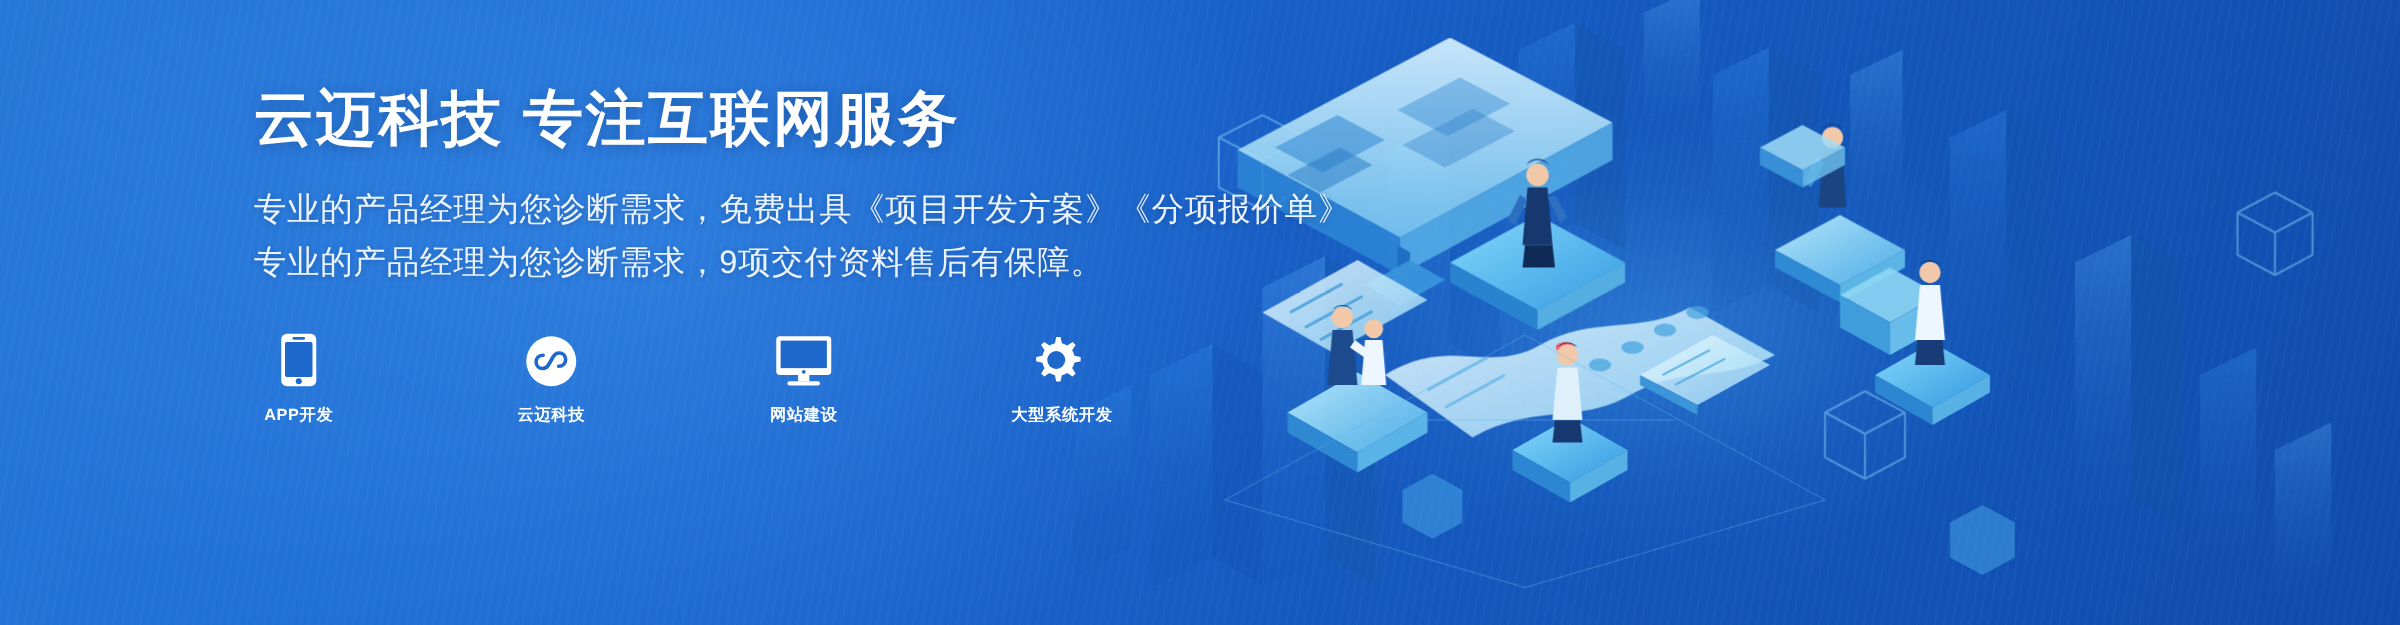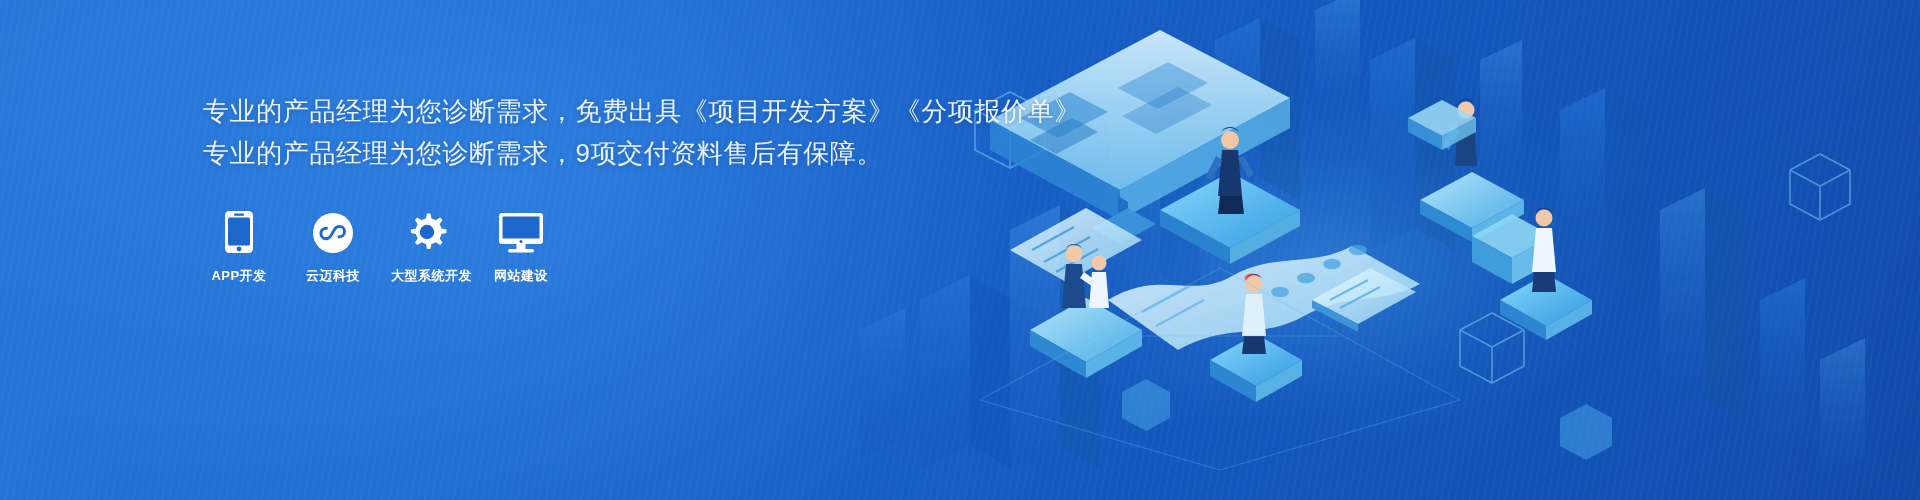--- a/index.html
+++ b/index.html
@@ -28,21 +28,21 @@
     line-height:1.16;white-space:nowrap;
     text-shadow:0 2px 10px rgba(3,35,85,0.32);
   }
   .sub{
     margin-top:22px;color:#eaf3ff;font-size:26px;line-height:1.62;
     letter-spacing:0.6px;white-space:nowrap;
     text-shadow:0 1px 5px rgba(3,35,85,0.28);
   }
   .sub div{white-space:nowrap;}
   
-  .services{display:flex;margin-top:34px;}
+  .services{display:flex;margin-top:34px;justify-content:space-between;}
   .svc{width:72px;margin-right:22px;text-align:center;}
   .svc .glyph{height:46px;display:flex;align-items:flex-end;justify-content:center;}
   .svc .cap{
     margin-top:13px;font-size:13px;color:#ffffff;font-weight:bold;
     letter-spacing:0.5px;white-space:nowrap;
   }
   svg{display:block;}
   
   .art{position:absolute;left:860px;top:0;width:1060px;height:500px;z-index:3;}
   .glow{
@@ -253,20 +253,21 @@
 
       <g stroke="#63b9ee" stroke-width="1.1" opacity="0.32" fill="none">
         <path d="M120,400 L360,268 L600,400 L360,470 Z"></path>
         <path d="M240,336 L480,336"></path>
       </g>
     </svg>
   </div>
 
   <div class="content">
 
+    <div class="headline">云迈科技 专注互联网服务</div>
 
     <div class="sub">
       <div>专业的产品经理为您诊断需求，免费出具《项目开发方案》《分项报价单》</div>
       <div>专业的产品经理为您诊断需求，9项交付资料售后有保障。</div>
     </div>
 
     <div class="services">
 
       <div class="svc">
         <div class="glyph">
@@ -284,44 +285,44 @@
         <div class="glyph">
           <svg width="42" height="42" viewBox="0 0 42 42">
             <circle cx="21" cy="21" r="20" fill="#ffffff"></circle>
             <path d="M14.5 16.2 c-3.6 0 -5.6 2.6 -5.6 5.4 c0 3 2.3 5.2 5.1 5.2 c2.5 0 4.1 -1.6 5.1 -3.4
                      l3.2 -5.6 c1.0 -1.8 2.6 -3.4 5.1 -3.4 c2.8 0 5.1 2.2 5.1 5.2 c0 2.8 -2.0 5.4 -5.6 5.4" fill="none" stroke="#1f68cb" stroke-width="2.9" stroke-linecap="round"></path>
           </svg>
         </div>
         <div class="cap">云迈科技</div>
       </div>
 
+
+      <div class="svc">
+        <div class="glyph">
+          <svg width="46" height="42" viewBox="0 0 46 42" fill="#ffffff">
+            <rect x="1" y="1" width="44" height="31" rx="3" ry="3"></rect>
+            <rect x="4.5" y="4.5" width="37" height="22" fill="#1f68cb"></rect>
+            <circle cx="23" cy="29.4" r="1.5" fill="#1f68cb"></circle>
+            <rect x="18.5" y="32" width="9" height="5"></rect>
+            <rect x="10" y="37" width="26" height="3.4" rx="1.7"></rect>
+          </svg>
+        </div>
+        <div class="cap">网站建设</div>
+      </div>
 
       <div class="svc">
         <div class="glyph">
           <svg width="44" height="44" viewBox="0 0 44 44" fill="#ffffff">
             <path d="M22 0.5 l3.4 0 l1.1 5.0 a16.6 16.6 0 0 1 4.3 1.8 l4.3 -2.8 l2.4 2.4 l-2.8 4.3
                      a16.6 16.6 0 0 1 1.8 4.3 l5.0 1.1 l0 3.4 l-5.0 1.1 a16.6 16.6 0 0 1 -1.8 4.3
                      l2.8 4.3 l-2.4 2.4 l-4.3 -2.8 a16.6 16.6 0 0 1 -4.3 1.8 l-1.1 5.0 l-3.4 0
                      l-1.1 -5.0 a16.6 16.6 0 0 1 -4.3 -1.8 l-4.3 2.8 l-2.4 -2.4 l2.8 -4.3
                      a16.6 16.6 0 0 1 -1.8 -4.3 l-5.0 -1.1 l0 -3.4 l5.0 -1.1 a16.6 16.6 0 0 1 1.8 -4.3
                      l-2.8 -4.3 l2.4 -2.4 l4.3 2.8 a16.6 16.6 0 0 1 4.3 -1.8 Z" transform="translate(0,3)"></path>
             <circle cx="22" cy="22" r="7.2" fill="#1f68cb"></circle>
           </svg>
         </div>
         <div class="cap">大型系统开发</div>
       </div>
 
-      <div class="svc">
-        <div class="glyph">
-          <svg width="46" height="42" viewBox="0 0 46 42" fill="#ffffff">
-            <rect x="1" y="1" width="44" height="31" rx="3" ry="3"></rect>
-            <rect x="4.5" y="4.5" width="37" height="22" fill="#1f68cb"></rect>
-            <circle cx="23" cy="29.4" r="1.5" fill="#1f68cb"></circle>
-            <rect x="18.5" y="32" width="9" height="5"></rect>
-            <rect x="10" y="37" width="26" height="3.4" rx="1.7"></rect>
-          </svg>
-        </div>
-        <div class="cap">网站建设</div>
-      </div>
-
     </div>
   </div>
 </div>
 
 </body></html>

